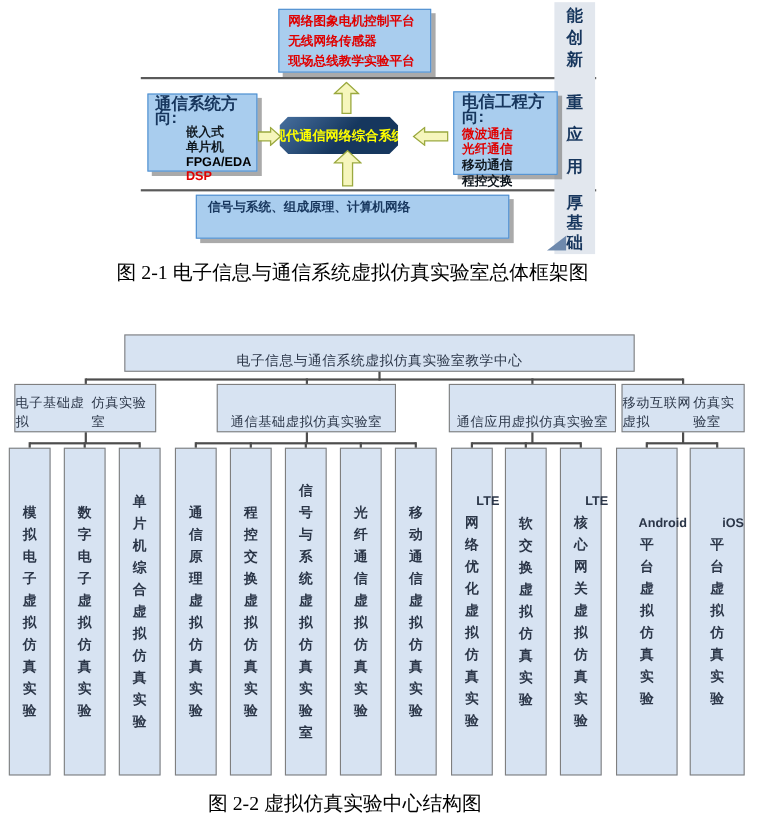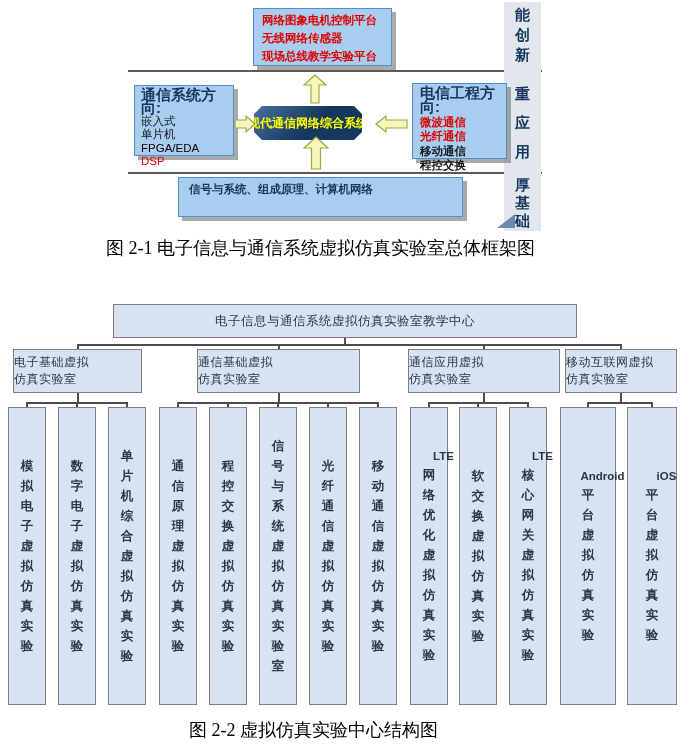--- a/index.html
+++ b/index.html
@@ -16,21 +16,21 @@
   .sb3{top:172px;height:57px;}.sb3 .ch{line-height:18px;}
   .sb-tri{position:absolute;left:497px;top:214px;width:18px;height:14px;background:#6e89ad;
           clip-path:polygon(100% 0,100% 100%,0 100%);}
 
   .f1box{position:absolute;background:var(--f1fill,#a9cdee);border:1px solid var(--f1border,#4f8fd0);
          box-sizing:border-box;box-shadow:4px 4px 0 rgba(125,125,125,.65);}
   .topbox{left:253px;top:8px;width:139px;height:58px;padding:2px 8px;}
   .topbox .tl{color:var(--red,#e00000);font-weight:bold;font-size:11.5px;line-height:18px;white-space:nowrap;}
   .leftbox{left:134px;top:85px;width:100px;height:71px;padding:2px 6px;}
   .leftbox .t,.rightbox .t{color:var(--navy,#17365d);font-weight:bold;font-size:15px;}
-  .leftbox .it{font-weight:normal;font-size:11.5px;line-height:13.4px;}
+  .leftbox .it{font-weight:bold;font-size:11.5px;line-height:13.4px;margin-left:28px;}
   .leftbox .t{line-height:13.4px;}
   .rightbox{left:412px;top:83px;width:95px;height:76px;padding:2px 7px;}
   .rightbox .t{line-height:14.4px;}
   .rightbox .it{font-weight:bold;font-size:11.5px;line-height:14.4px;}
   .centerbox{position:absolute;left:254px;top:106px;width:108px;height:34px;
              background:linear-gradient(135deg,#47709f 0%,#16375e 55%);
              clip-path:polygon(8px 0,calc(100% - 8px) 0,100% 8px,100% calc(100% - 8px),
                        calc(100% - 8px) 100%,8px 100%,0 calc(100% - 8px),0 8px);
              display:flex;align-items:center;justify-content:center;
              filter:drop-shadow(3px 4px 0 rgba(110,110,110,.65));}
@@ -42,23 +42,23 @@
 
   
   .caption{position:absolute;width:693px;text-align:center;color:#000;
            font-family:"Liberation Serif","DejaVu Serif",serif;font-size:18px;white-space:nowrap;}
   .cap1{left:-26px;top:236px;}
   .cap2{left:-33px;top:718px;}
 
   
   .t-box{position:absolute;background:var(--f2fill,#d7e3f2);border:1px solid var(--f2border,#7f7f7f);
          box-sizing:border-box;color:var(--f2text,#2b3648);}
-  .root{left:113px;top:304px;width:464px;height:34px;display:flex;align-items:center;justify-content:center;}
+  .root{left:113px;top:304px;width:464px;height:34px;display:flex;align-items:flex-end;justify-content:center;}
   .root span{font-size:12.5px;letter-spacing:.5px;}
-  .lv2{display:flex;flex-direction:column;align-items:flex-start;justify-content:center;}
+  .lv2{display:flex;flex-direction:row;align-items:flex-end;justify-content:center;}
   .lv2 .ln{font-size:12px;line-height:17px;letter-spacing:.5px;}
   .leaf{display:flex;flex-direction:column;align-items:center;justify-content:center;}
   .tok{line-height:20px;font-size:12.5px;font-weight:600;text-align:center;}
   .tok.lat{font-size:11.5px;font-weight:bold;line-height:18px;padding-left:29px;}
   .vln{position:absolute;width:2px;background:var(--f2line,#4d4d4d);}
   .hln{position:absolute;height:1.5px;background:var(--f2line,#4d4d4d);}
 </style>
 </head>
 <body>
 

